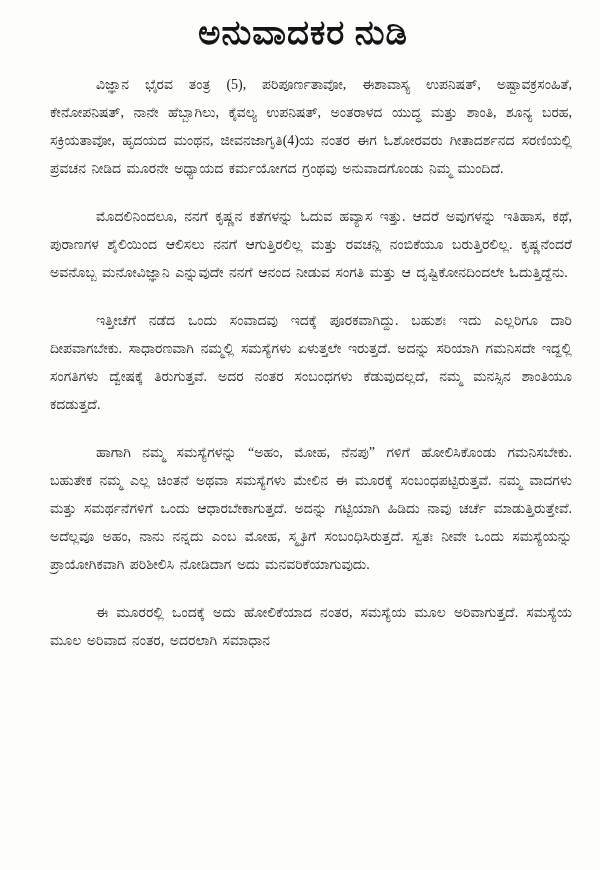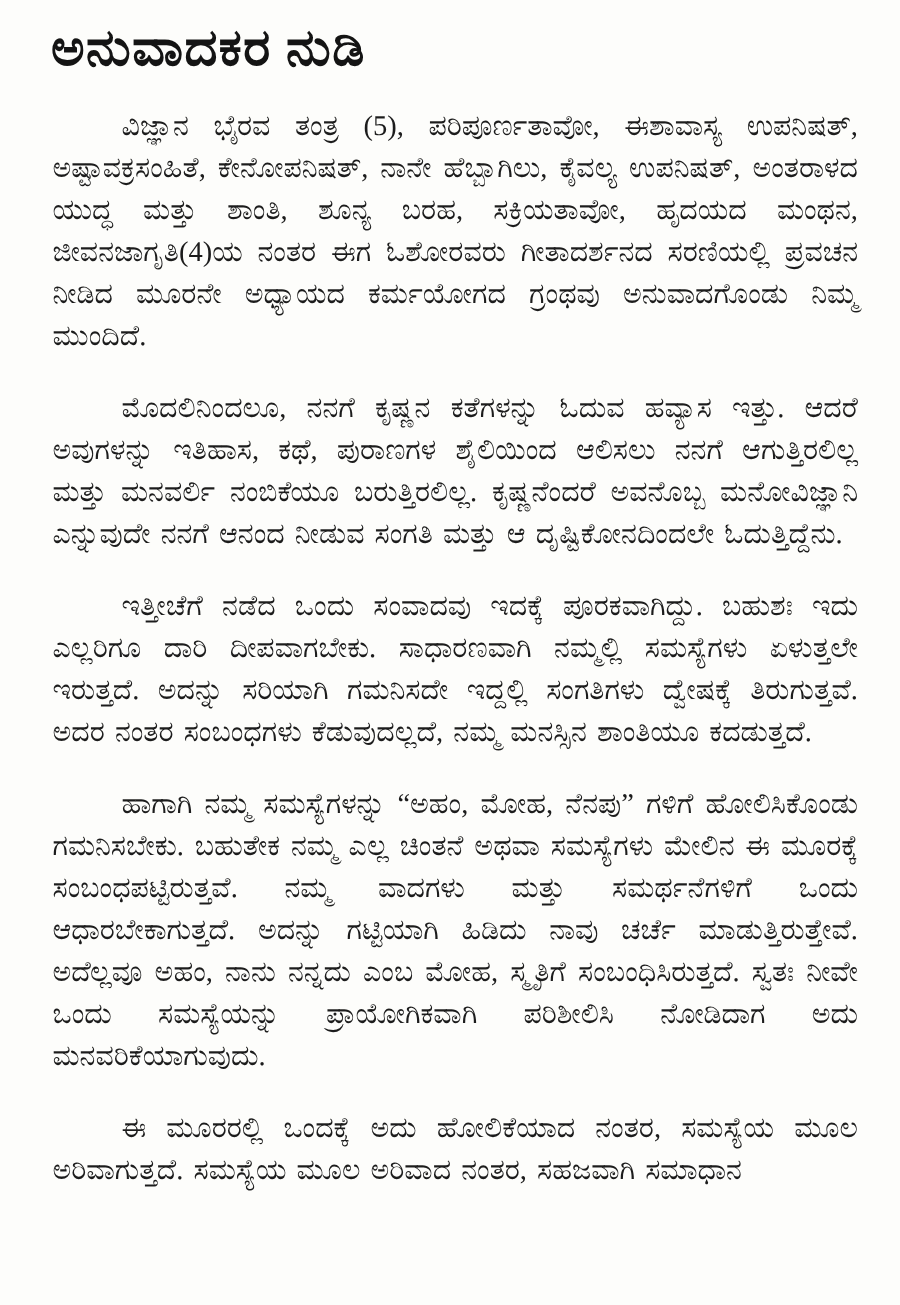--- a/index.html
+++ b/index.html
@@ -18,29 +18,30 @@
   .page {
     box-sizing: border-box;
     width: 600px;
     height: 870px;
     padding: 10px 28px 6px 34px;
     background: #fdfdfb;
   }
   .title {
     margin: 0 0 16px 0;
     padding-top: 2px;
+    text-align: center;
     font-size: 34px;
     line-height: 1.25;
     font-weight: 700;
     letter-spacing: 1px;
     color: #141414;
   }
   .para {
-    margin: 0 0 20px 1px;
-    font-size: 19px;
+    margin: 0 0 20px 16px;
+    font-size: 14px;
     line-height: 28px;
     text-align: justify;
     text-indent: 46px;
     word-spacing: 2px;
     color: #1c1c1c;
   }
   .para:last-child {
     margin-bottom: 0;
   }
   .bold {
@@ -48,20 +49,20 @@
   }
 </style>
 </head>
 <body>
 
 <div class="page">
   <h1 class="title">ಅನುವಾದಕರ ನುಡಿ</h1>
 
   <p class="para">ವಿಜ್ಞಾನ ಭೈರವ ತಂತ್ರ (5), ಪರಿಪೂರ್ಣತಾವೋ, ಈಶಾವಾಸ್ಯ ಉಪನಿಷತ್, ಅಷ್ಟಾವಕ್ರಸಂಹಿತೆ, ಕೇನೋಪನಿಷತ್, ನಾನೇ ಹೆಬ್ಬಾಗಿಲು, ಕೈವಲ್ಯ ಉಪನಿಷತ್, ಅಂತರಾಳದ ಯುದ್ಧ ಮತ್ತು ಶಾಂತಿ, ಶೂನ್ಯ ಬರಹ, ಸಕ್ರಿಯತಾವೋ, ಹೃದಯದ ಮಂಥನ, ಜೀವನಜಾಗೃತಿ(4)ಯ ನಂತರ ಈಗ ಓಶೋರವರು ಗೀತಾದರ್ಶನದ ಸರಣಿಯಲ್ಲಿ ಪ್ರವಚನ ನೀಡಿದ ಮೂರನೇ ಅಧ್ಯಾಯದ ಕರ್ಮಯೋಗದ ಗ್ರಂಥವು ಅನುವಾದಗೊಂಡು ನಿಮ್ಮ ಮುಂದಿದೆ.</p>
 
-  <p class="para">ಮೊದಲಿನಿಂದಲೂ, ನನಗೆ ಕೃಷ್ಣನ ಕತೆಗಳನ್ನು ಓದುವ ಹವ್ಯಾಸ ಇತ್ತು. ಆದರೆ ಅವುಗಳನ್ನು ಇತಿಹಾಸ, ಕಥೆ, ಪುರಾಣಗಳ ಶೈಲಿಯಿಂದ ಆಲಿಸಲು ನನಗೆ ಆಗುತ್ತಿರಲಿಲ್ಲ ಮತ್ತು ಮನವರ್ಲಿ ನಂಬಿಕೆಯೂ ಬರುತ್ತಿರಲಿಲ್ಲ. ಕೃಷ್ಣನೆಂದರೆ ಅವನೊಬ್ಬ ಮನೋವಿಜ್ಞಾನಿ ಎನ್ನುವುದೇ ನನಗೆ ಆನಂದ ನೀಡುವ ಸಂಗತಿ ಮತ್ತು ಆ ದೃಷ್ಟಿಕೋನದಿಂದಲೇ ಓದುತ್ತಿದ್ದೆನು.</p>
+  <p class="para">ಮೊದಲಿನಿಂದಲೂ, ನನಗೆ ಕೃಷ್ಣನ ಕತೆಗಳನ್ನು ಓದುವ ಹವ್ಯಾಸ ಇತ್ತು. ಆದರೆ ಅವುಗಳನ್ನು ಇತಿಹಾಸ, ಕಥೆ, ಪುರಾಣಗಳ ಶೈಲಿಯಿಂದ ಆಲಿಸಲು ನನಗೆ ಆಗುತ್ತಿರಲಿಲ್ಲ ಮತ್ತು ರವಚನ್ಲಿ ನಂಬಿಕೆಯೂ ಬರುತ್ತಿರಲಿಲ್ಲ. ಕೃಷ್ಣನೆಂದರೆ ಅವನೊಬ್ಬ ಮನೋವಿಜ್ಞಾನಿ ಎನ್ನುವುದೇ ನನಗೆ ಆನಂದ ನೀಡುವ ಸಂಗತಿ ಮತ್ತು ಆ ದೃಷ್ಟಿಕೋನದಿಂದಲೇ ಓದುತ್ತಿದ್ದೆನು.</p>
 
   <p class="para">ಇತ್ತೀಚೆಗೆ ನಡೆದ ಒಂದು ಸಂವಾದವು ಇದಕ್ಕೆ ಪೂರಕವಾಗಿದ್ದು. ಬಹುಶಃ ಇದು ಎಲ್ಲರಿಗೂ ದಾರಿ ದೀಪವಾಗಬೇಕು. ಸಾಧಾರಣವಾಗಿ ನಮ್ಮಲ್ಲಿ ಸಮಸ್ಯೆಗಳು ಏಳುತ್ತಲೇ ಇರುತ್ತದೆ. ಅದನ್ನು ಸರಿಯಾಗಿ ಗಮನಿಸದೇ ಇದ್ದಲ್ಲಿ ಸಂಗತಿಗಳು ದ್ವೇಷಕ್ಕೆ ತಿರುಗುತ್ತವೆ. ಅದರ ನಂತರ ಸಂಬಂಧಗಳು ಕೆಡುವುದಲ್ಲದೆ, ನಮ್ಮ ಮನಸ್ಸಿನ ಶಾಂತಿಯೂ ಕದಡುತ್ತದೆ.</p>
 
   <p class="para"><span>ಹಾಗಾಗಿ ನಮ್ಮ ಸಮಸ್ಯೆಗಳನ್ನು </span><span class="bold">“ಅಹಂ, ಮೋಹ, ನೆನಪು”</span><span> ಗಳಿಗೆ ಹೋಲಿಸಿಕೊಂಡು ಗಮನಿಸಬೇಕು. ಬಹುತೇಕ ನಮ್ಮ ಎಲ್ಲ ಚಿಂತನೆ ಅಥವಾ ಸಮಸ್ಯೆಗಳು ಮೇಲಿನ ಈ ಮೂರಕ್ಕೆ ಸಂಬಂಧಪಟ್ಟಿರುತ್ತವೆ. ನಮ್ಮ ವಾದಗಳು ಮತ್ತು ಸಮರ್ಥನೆಗಳಿಗೆ ಒಂದು ಆಧಾರಬೇಕಾಗುತ್ತದೆ. ಅದನ್ನು ಗಟ್ಟಿಯಾಗಿ ಹಿಡಿದು ನಾವು ಚರ್ಚೆ ಮಾಡುತ್ತಿರುತ್ತೇವೆ. ಅದೆಲ್ಲವೂ ಅಹಂ, ನಾನು ನನ್ನದು ಎಂಬ ಮೋಹ, ಸ್ಮೃತಿಗೆ ಸಂಬಂಧಿಸಿರುತ್ತದೆ. ಸ್ವತಃ ನೀವೇ ಒಂದು ಸಮಸ್ಯೆಯನ್ನು ಪ್ರಾಯೋಗಿಕವಾಗಿ ಪರಿಶೀಲಿಸಿ ನೋಡಿದಾಗ ಅದು ಮನವರಿಕೆಯಾಗುವುದು.</span></p>
 
-  <p class="para">ಈ ಮೂರರಲ್ಲಿ ಒಂದಕ್ಕೆ ಅದು ಹೋಲಿಕೆಯಾದ ನಂತರ, ಸಮಸ್ಯೆಯ ಮೂಲ ಅರಿವಾಗುತ್ತದೆ. ಸಮಸ್ಯೆಯ ಮೂಲ ಅರಿವಾದ ನಂತರ, ಸಹಜವಾಗಿ ಸಮಾಧಾನ</p>
+  <p class="para">ಈ ಮೂರರಲ್ಲಿ ಒಂದಕ್ಕೆ ಅದು ಹೋಲಿಕೆಯಾದ ನಂತರ, ಸಮಸ್ಯೆಯ ಮೂಲ ಅರಿವಾಗುತ್ತದೆ. ಸಮಸ್ಯೆಯ ಮೂಲ ಅರಿವಾದ ನಂತರ, ಅದರಲಾಗಿ ಸಮಾಧಾನ</p>
 </div>
 
 </body></html>

